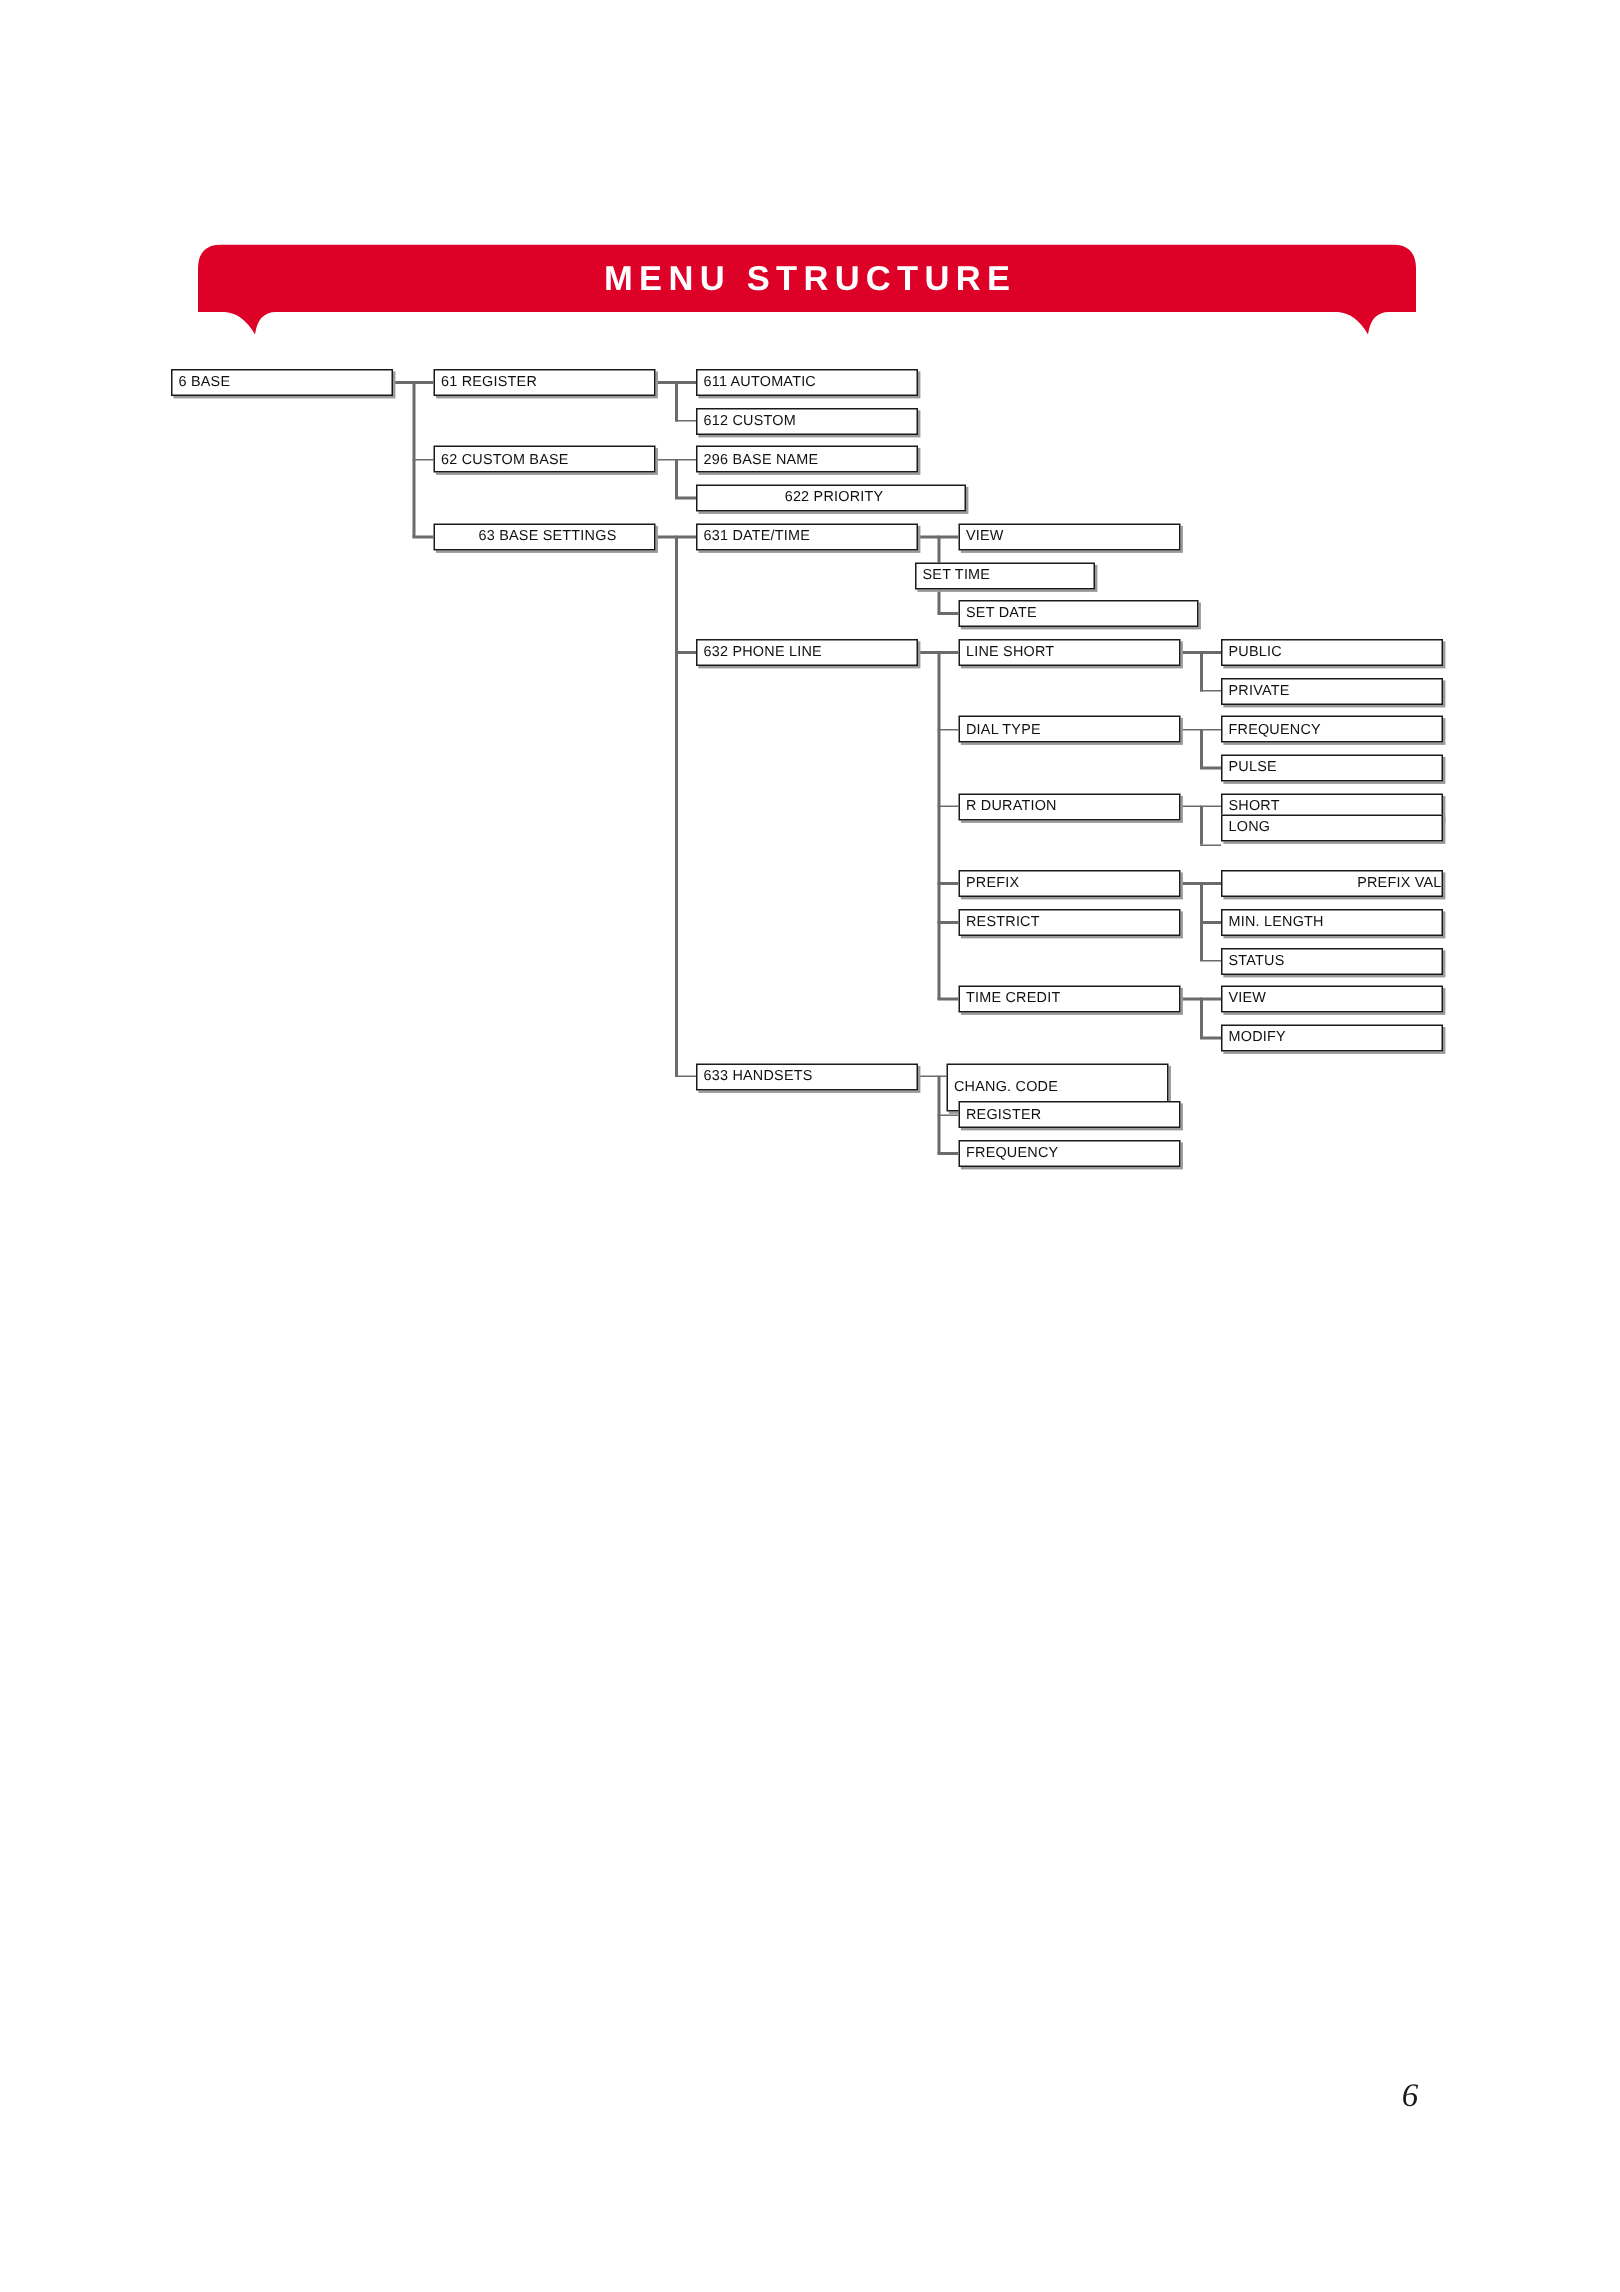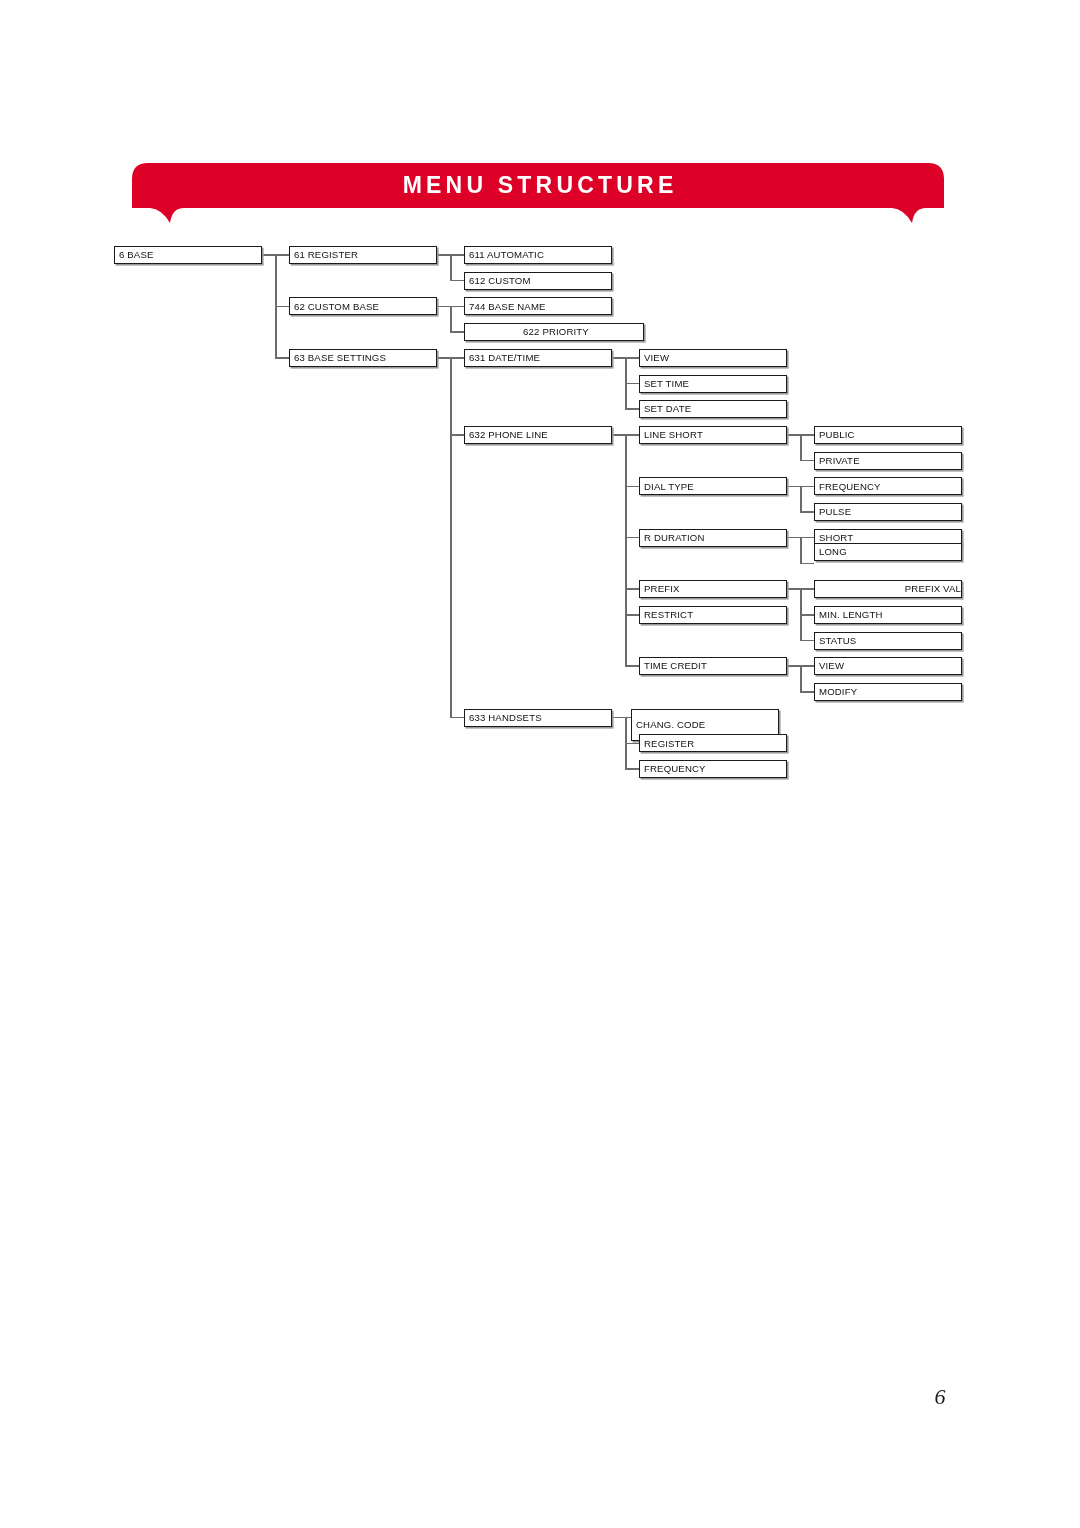--- a/index.html
+++ b/index.html
@@ -165,51 +165,51 @@
       <div class="conn h" style="left: 800.2px; top: 691.1px; width: 13.8px; background: rgb(107, 107, 107);"></div>
       <div class="node" style="left: 114px; top: 246px; width: 148px; height: 18px; border-color: rgb(26, 26, 26); box-shadow: rgb(154, 154, 154) 1.6px 1.6px 0px 0px;">
         <span class="node-label">6 BASE</span>
       </div>
       <div class="node" style="left: 289px; top: 246px; width: 148px; height: 18px; border-color: rgb(26, 26, 26); box-shadow: rgb(154, 154, 154) 1.6px 1.6px 0px 0px;">
         <span class="node-label">61 REGISTER</span>
       </div>
       <div class="node" style="left: 289px; top: 297.4px; width: 148px; height: 18px; border-color: rgb(26, 26, 26); box-shadow: rgb(154, 154, 154) 1.6px 1.6px 0px 0px;">
         <span class="node-label">62 CUSTOM BASE</span>
       </div>
-      <div class="node" style="left: 289px; top: 348.8px; width: 148px; height: 18px; border-color: rgb(26, 26, 26); box-shadow: rgb(154, 154, 154) 1.6px 1.6px 0px 0px;">
+      <div class="node" style="left: 289px; top: 348.8px; width: 148px; height: 18px; border-color: rgb(26, 26, 26); box-shadow: rgb(154, 154, 154) 1.6px 1.6px 0px 0px; justify-content: center;">
         <span class="node-label">63 BASE SETTINGS</span>
       </div>
       <div class="node" style="left: 464px; top: 246px; width: 148px; height: 18px; border-color: rgb(26, 26, 26); box-shadow: rgb(154, 154, 154) 1.6px 1.6px 0px 0px;">
         <span class="node-label">611 AUTOMATIC</span>
       </div>
       <div class="node" style="left: 464px; top: 271.7px; width: 148px; height: 18px; border-color: rgb(26, 26, 26); box-shadow: rgb(154, 154, 154) 1.6px 1.6px 0px 0px;">
         <span class="node-label">612 CUSTOM</span>
       </div>
       <div class="node" style="left: 464px; top: 297.4px; width: 148px; height: 18px; border-color: rgb(26, 26, 26); box-shadow: rgb(154, 154, 154) 1.6px 1.6px 0px 0px;">
-        <span class="node-label">744 BASE NAME</span>
+        <span class="node-label">296 BASE NAME</span>
       </div>
       <div class="node" style="left: 464px; top: 323.1px; width: 180px; height: 18px; border-color: rgb(26, 26, 26); box-shadow: rgb(154, 154, 154) 1.6px 1.6px 0px 0px; justify-content: center;">
         <span class="node-label">622 PRIORITY</span>
       </div>
       <div class="node" style="left: 464px; top: 348.8px; width: 148px; height: 18px; border-color: rgb(26, 26, 26); box-shadow: rgb(154, 154, 154) 1.6px 1.6px 0px 0px;">
         <span class="node-label">631 DATE/TIME</span>
       </div>
       <div class="node" style="left: 464px; top: 425.9px; width: 148px; height: 18px; border-color: rgb(26, 26, 26); box-shadow: rgb(154, 154, 154) 1.6px 1.6px 0px 0px;">
         <span class="node-label">632 PHONE LINE</span>
       </div>
       <div class="node" style="left: 464px; top: 708.6px; width: 148px; height: 18px; border-color: rgb(26, 26, 26); box-shadow: rgb(154, 154, 154) 1.6px 1.6px 0px 0px;">
         <span class="node-label">633 HANDSETS</span>
       </div>
       <div class="node" style="left: 639px; top: 348.8px; width: 148px; height: 18px; border-color: rgb(26, 26, 26); box-shadow: rgb(154, 154, 154) 1.6px 1.6px 0px 0px;">
         <span class="node-label">VIEW</span>
       </div>
-      <div class="node" style="left: 639px; top: 374.5px; width: 148px; height: 18px; border-color: rgb(26, 26, 26); box-shadow: rgb(154, 154, 154) 1.6px 1.6px 0px 0px; text-align: center;">
+      <div class="node" style="left: 610px; top: 374.5px; width: 120px; height: 18px; border-color: rgb(26, 26, 26); box-shadow: rgb(154, 154, 154) 1.6px 1.6px 0px 0px; text-align: center;">
         <span class="node-label">SET TIME</span>
       </div>
-      <div class="node" style="left: 639px; top: 400.2px; width: 148px; height: 18px; border-color: rgb(26, 26, 26); box-shadow: rgb(154, 154, 154) 1.6px 1.6px 0px 0px;">
+      <div class="node" style="left: 639px; top: 400.2px; width: 160px; height: 18px; border-color: rgb(26, 26, 26); box-shadow: rgb(154, 154, 154) 1.6px 1.6px 0px 0px;">
         <span class="node-label">SET DATE</span>
       </div>
       <div class="node" style="left: 639px; top: 425.9px; width: 148px; height: 18px; border-color: rgb(26, 26, 26); box-shadow: rgb(154, 154, 154) 1.6px 1.6px 0px 0px;">
         <span class="node-label">LINE SHORT</span>
       </div>
       <div class="node" style="left: 639px; top: 477.3px; width: 148px; height: 18px; border-color: rgb(26, 26, 26); box-shadow: rgb(154, 154, 154) 1.6px 1.6px 0px 0px;">
         <span class="node-label">DIAL TYPE</span>
       </div>
       <div class="node" style="left: 639px; top: 528.7px; width: 148px; height: 18px; border-color: rgb(26, 26, 26); box-shadow: rgb(154, 154, 154) 1.6px 1.6px 0px 0px;">
         <span class="node-label">R DURATION</span>

